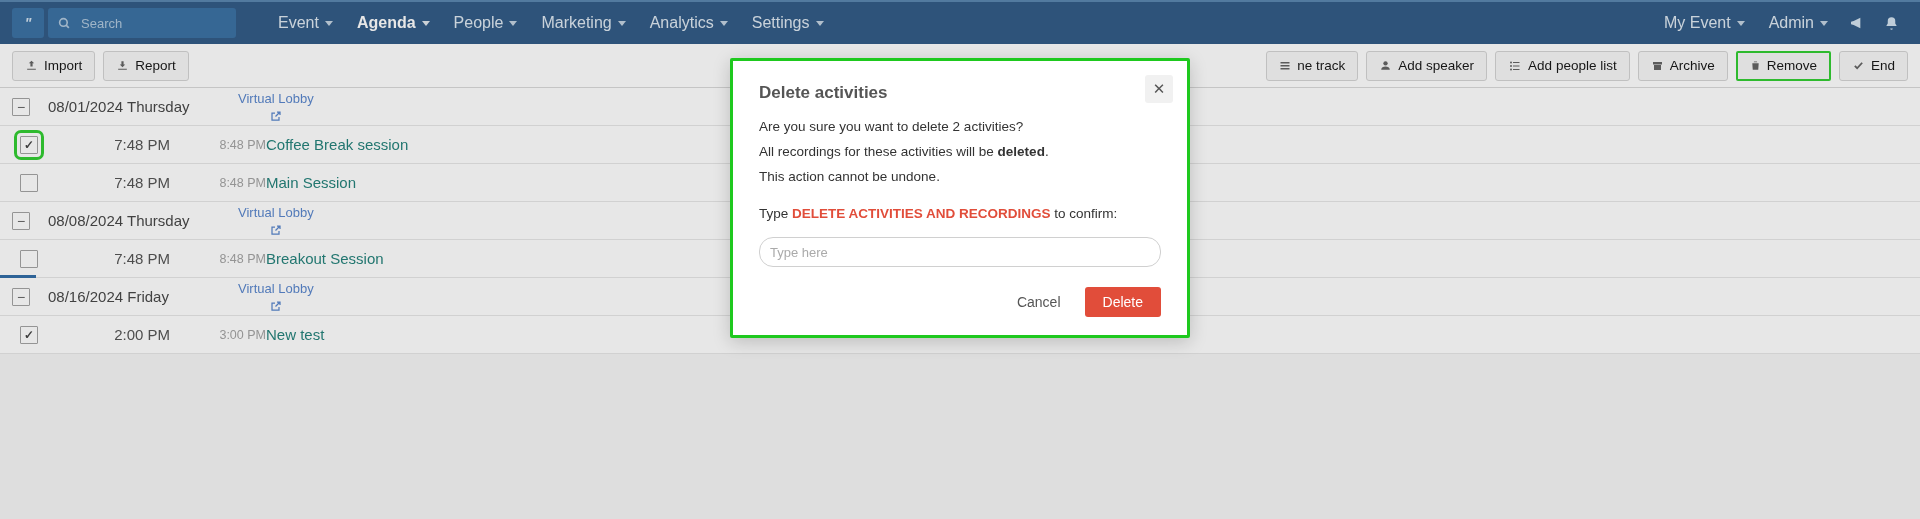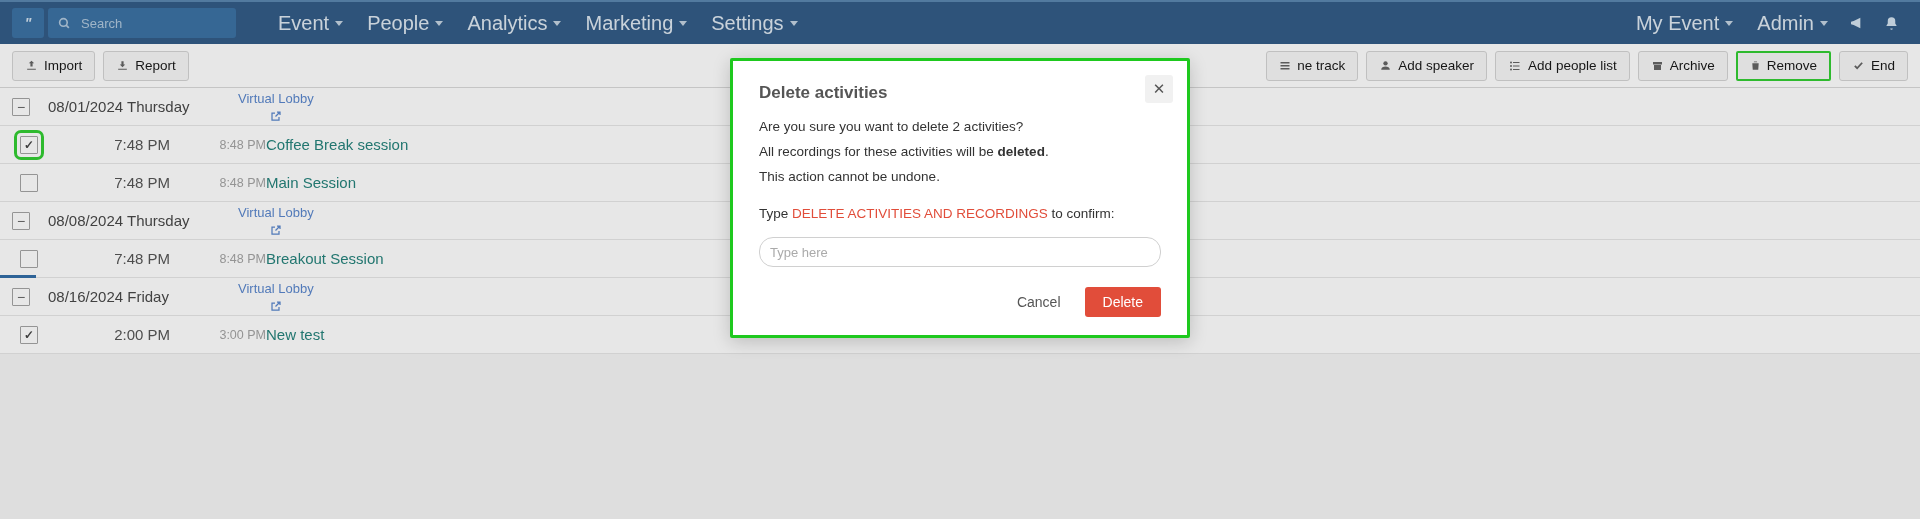--- a/index.html
+++ b/index.html
@@ -64,21 +64,21 @@
     color:#dbe6f0; font-size:13px;
     width: 100%;
   }
   .search-wrap input::placeholder { color:#a9c3d9; }
   .nav-spacer-left { width: 22px; }
   .nav-item {
     display:flex; align-items:center; gap:6px;
     padding: 0 12px;
     height: 44px;
     cursor:pointer;
-    font-size: 20px;
+    font-size: 16px;
   }
   .nav-item.active { font-weight: 700; color:#fff; }
   .caret-down {
     width:0;height:0;
     border-left:4px solid transparent;
     border-right:4px solid transparent;
     border-top:5px solid currentColor;
     opacity:.85;
   }
   .nav-right { margin-left:auto; display:flex; align-items:center; }
@@ -196,21 +196,21 @@
     width:28px;height:28px;
     background:#f1f1f1;
     border-radius:3px;
     display:flex;align-items:center;justify-content:center;
     cursor:pointer;
     color:#555;
     font-size:15px;
   }
   .modal p { margin: 0 0 10px; font-size:13.5px; color:#333; }
   .modal .confirm-line { margin-top: 22px; }
-  .confirm-phrase { color: var(--danger); font-weight:400;text-align:right; }
+  .confirm-phrase { color: var(--danger); font-weight:700;text-align:right; }
   .modal input[type="text"] {
     width:100%;
     height:30px;
     border:1px solid #d0d0d0;
     border-radius:14px;
     padding: 0 10px;
     font-size:13px;
     color:#444;
     margin-top: 6px;
   }
@@ -248,30 +248,34 @@
         </svg>
     </span>
     <input type="text" placeholder="Search" style="">
   </div>
   <div class="nav-spacer-left"></div>
   <div id="nav-items" style="display:flex;">
       <div class="nav-item">
         <span>Event</span>
         <span class="caret-down"></span>
       </div>
+      <div class="nav-item active">
+        <span>Agenda</span>
+        <span class="caret-down"></span>
+      </div>
       <div class="nav-item">
         <span>People</span>
         <span class="caret-down"></span>
       </div>
       <div class="nav-item">
+        <span>Marketing</span>
+        <span class="caret-down"></span>
+      </div>
+      <div class="nav-item">
         <span>Analytics</span>
-        <span class="caret-down"></span>
-      </div>
-      <div class="nav-item">
-        <span>Marketing</span>
         <span class="caret-down"></span>
       </div>
       <div class="nav-item">
         <span>Settings</span>
         <span class="caret-down"></span>
       </div>
     </div>
   <div class="nav-right">
     <div class="nav-item">
       <span>My Event</span>

